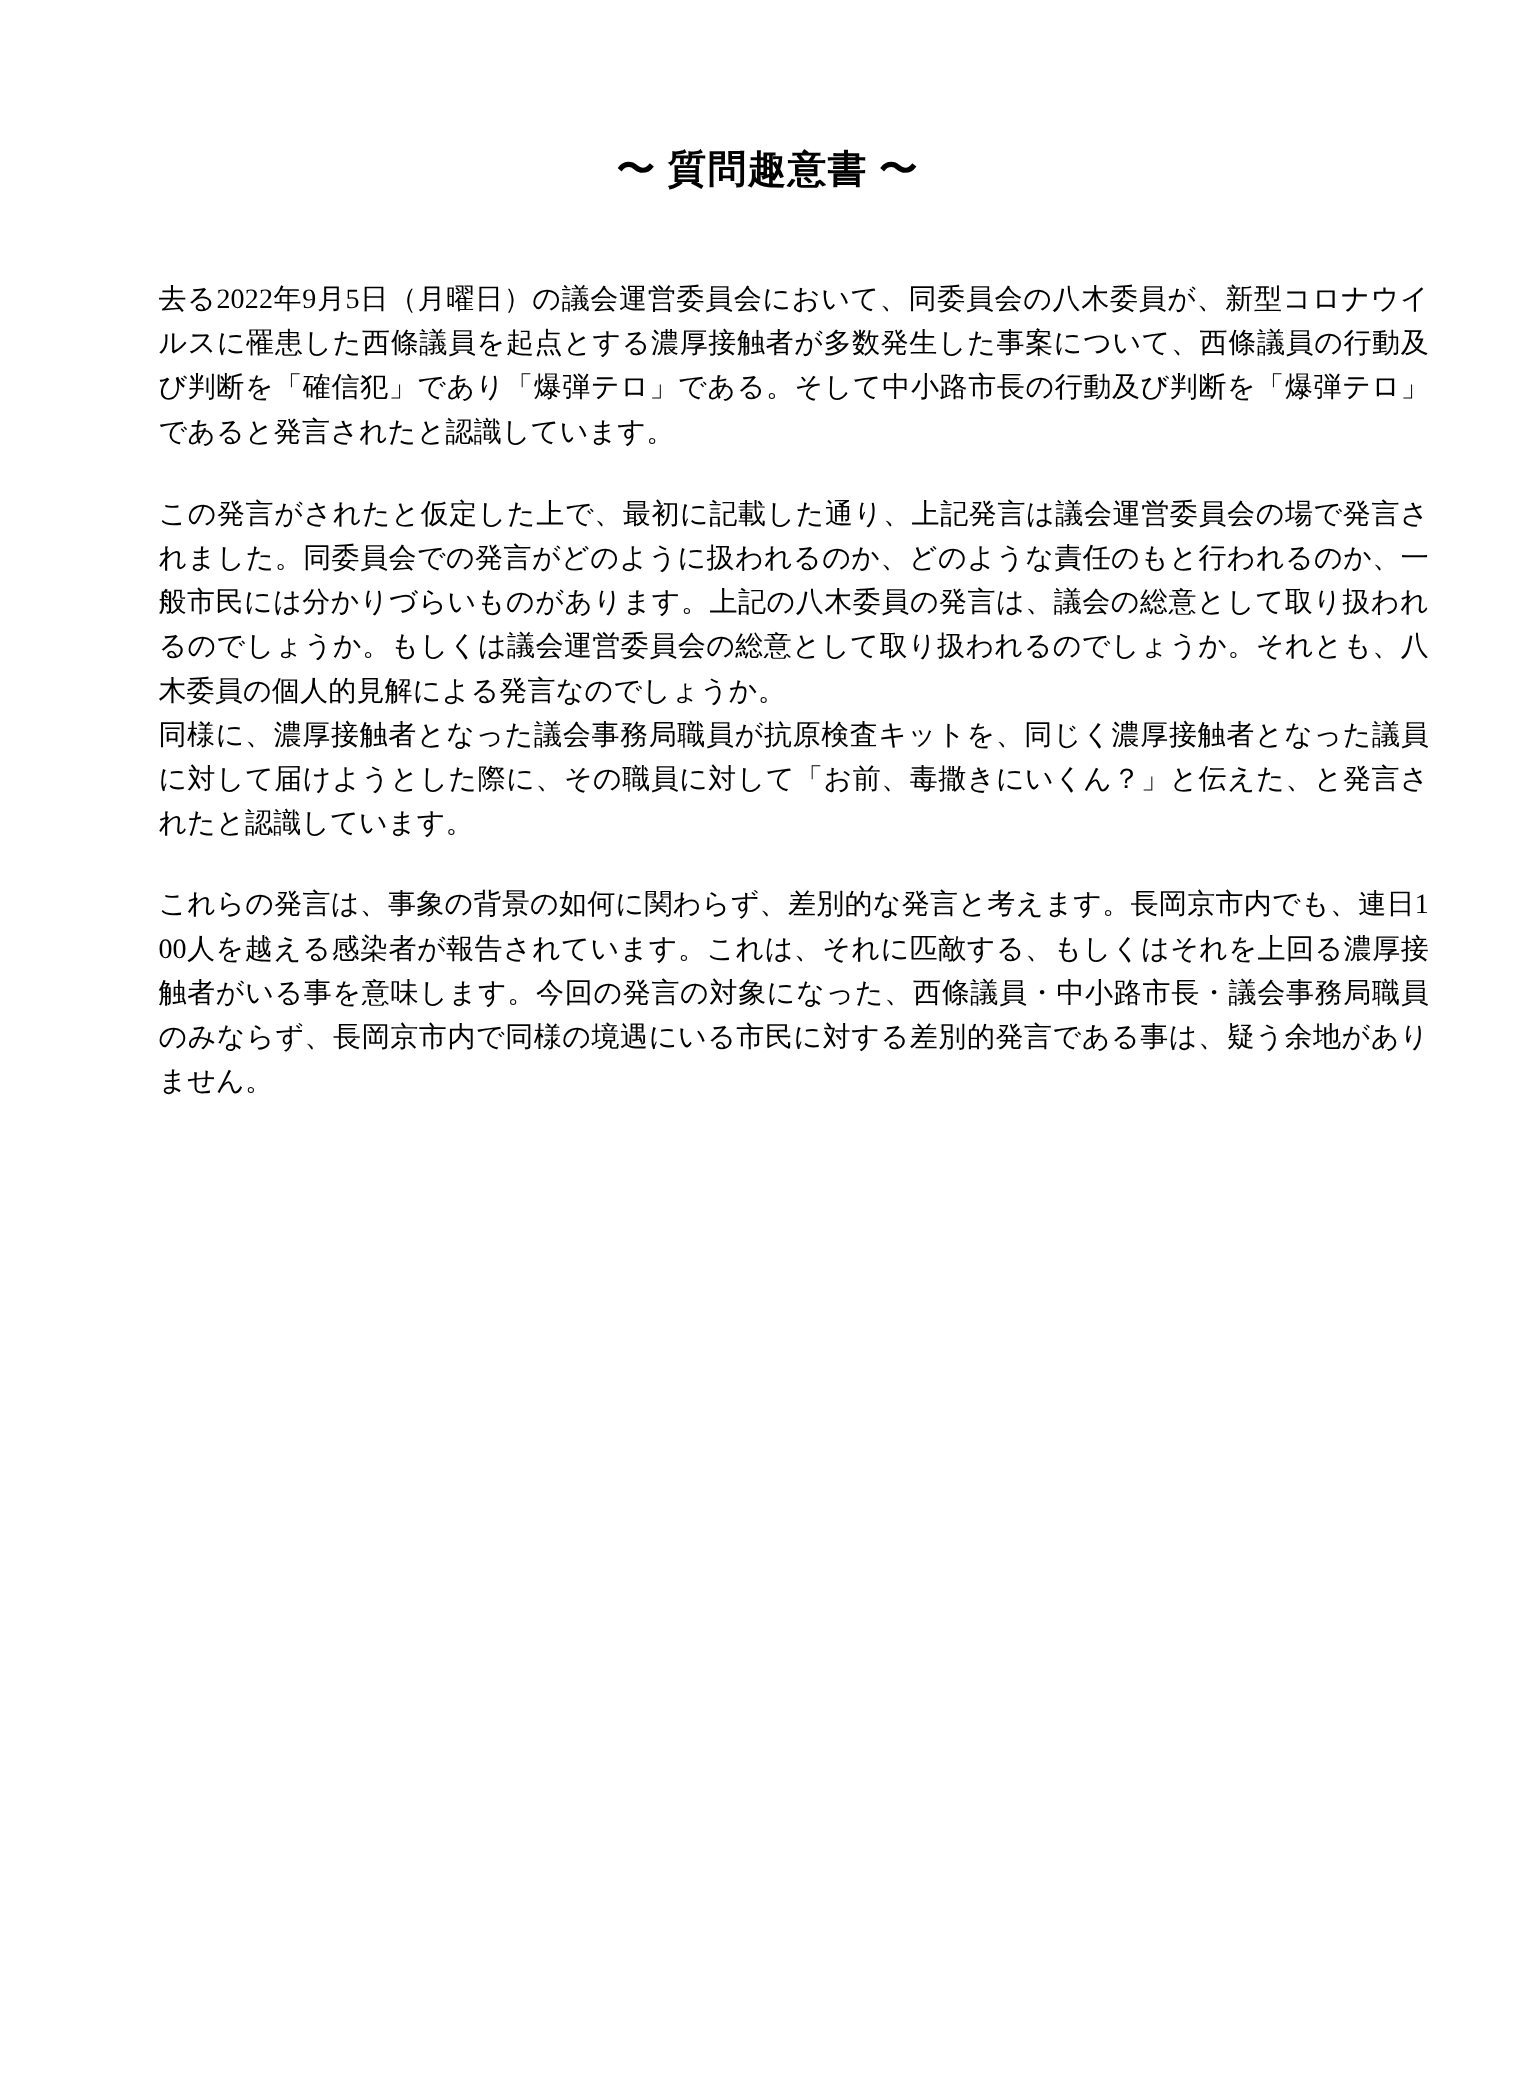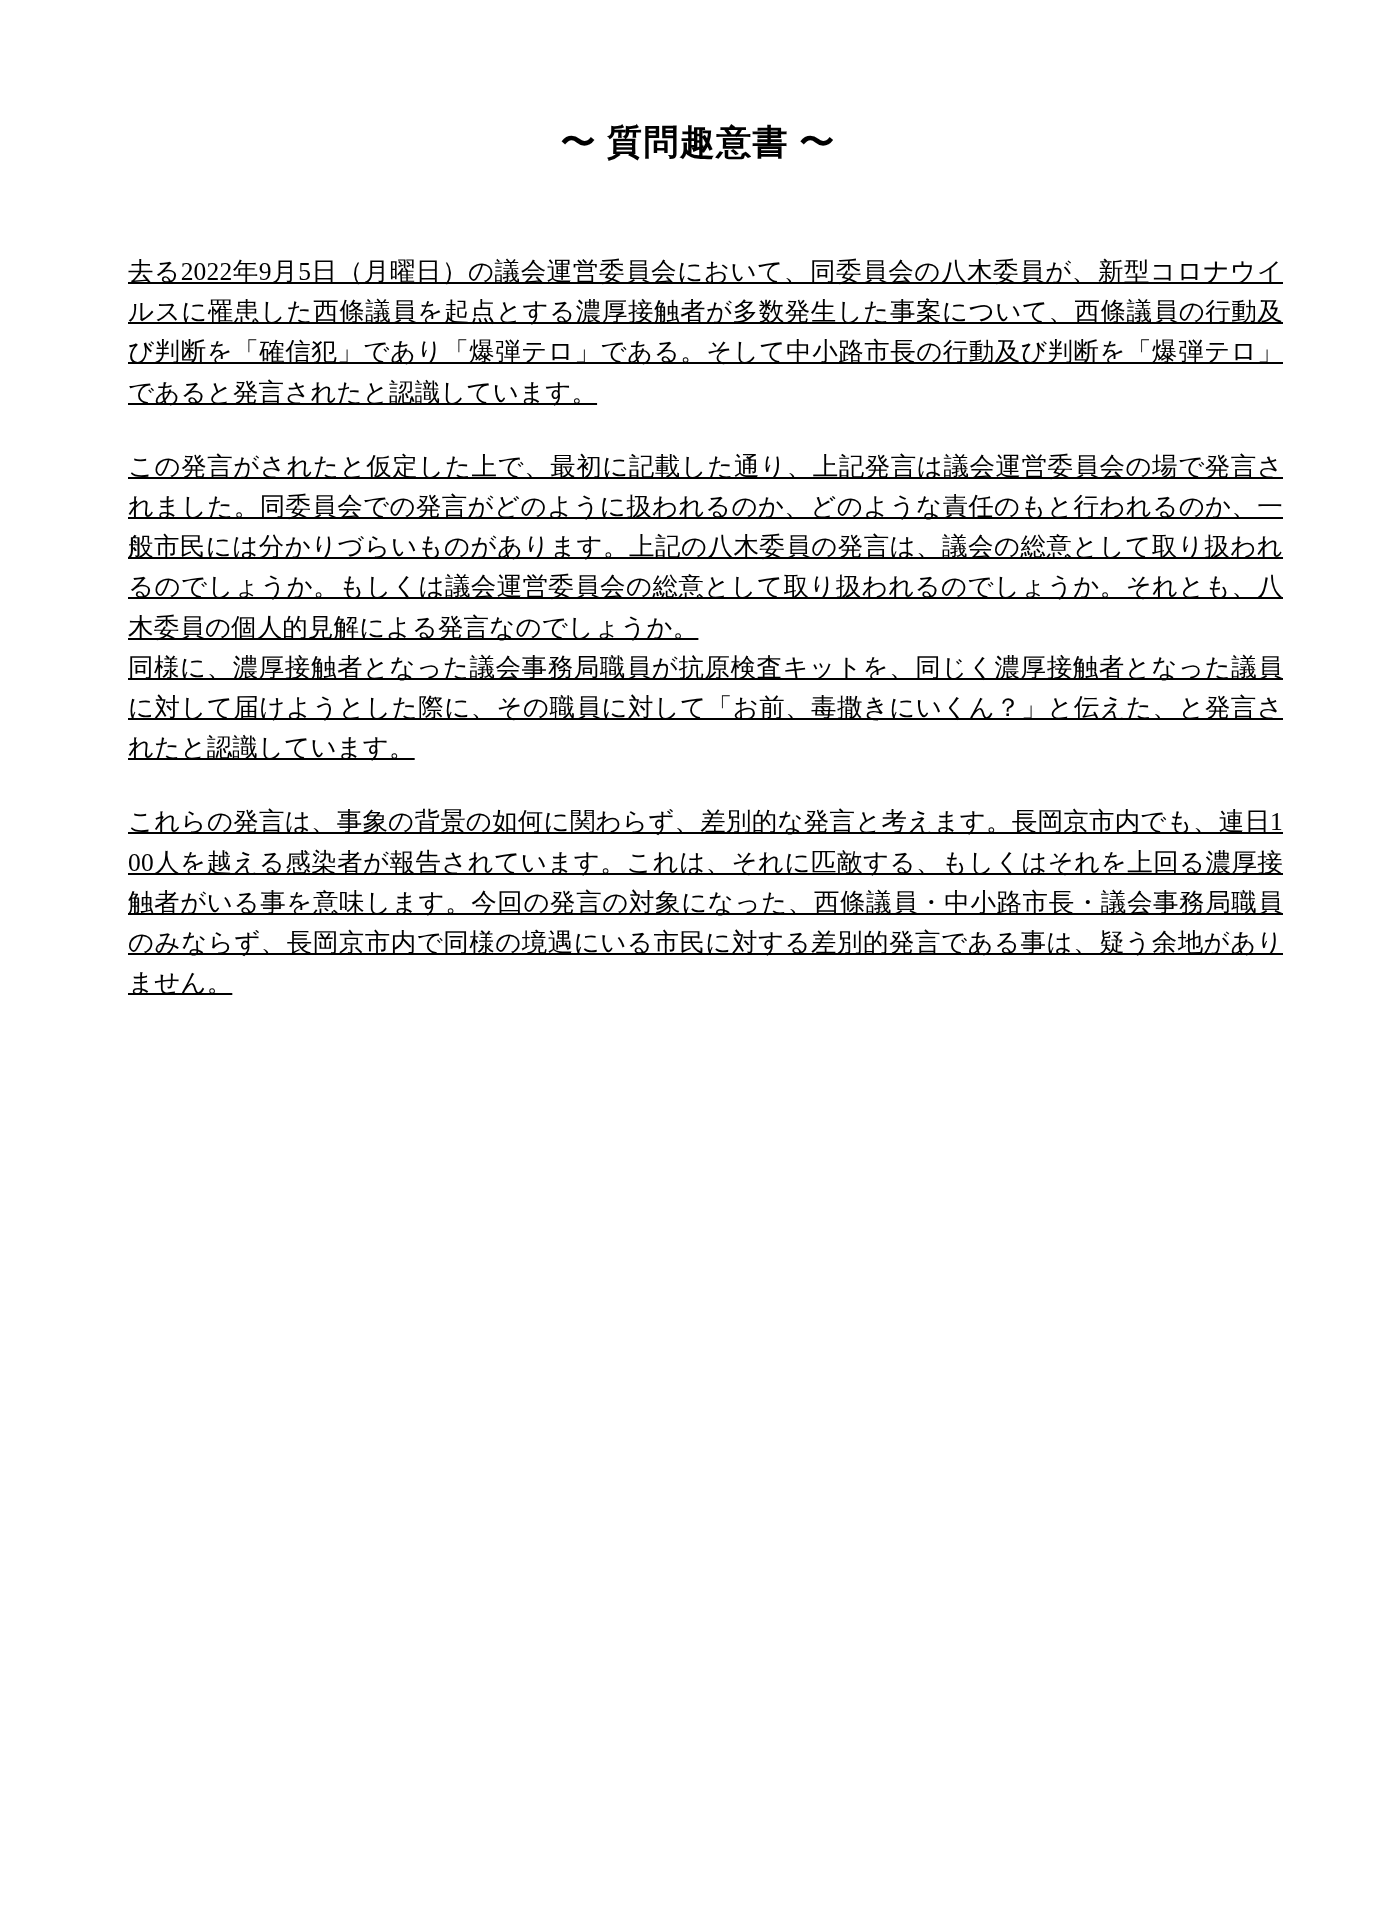--- a/index.html
+++ b/index.html
@@ -16,36 +16,35 @@
     position: relative;
     width: 1396px;
     height: 1906px;
     margin: 0 auto;
     background: #ffffff;
     box-sizing: border-box;
     overflow: hidden;
   }
   .doc-title {
     position: absolute;
-    top: 96px;
+    top: 107px;
     left: 0;
     width: 100%;
     text-align: center;
     font-size: 35px;
     font-weight: bold;
     letter-spacing: 0.04em;
     font-family: "Liberation Serif", "DejaVu Serif", serif;
     white-space: nowrap;
   }
   .body-block {
     position: absolute;
     top: 252px;
-    left: 128px;
+    left: 144px;
     width: 1155px;
-    text-decoration: underline;
   }
   .para {
     font-size: 25.5px;
     line-height: 40.2px;
     text-align: justify;
     text-justify: inter-character;
     letter-spacing: 0.005em;
     margin: 0;
     word-break: break-all;
     font-family: "Liberation Serif", "DejaVu Serif", serif;

